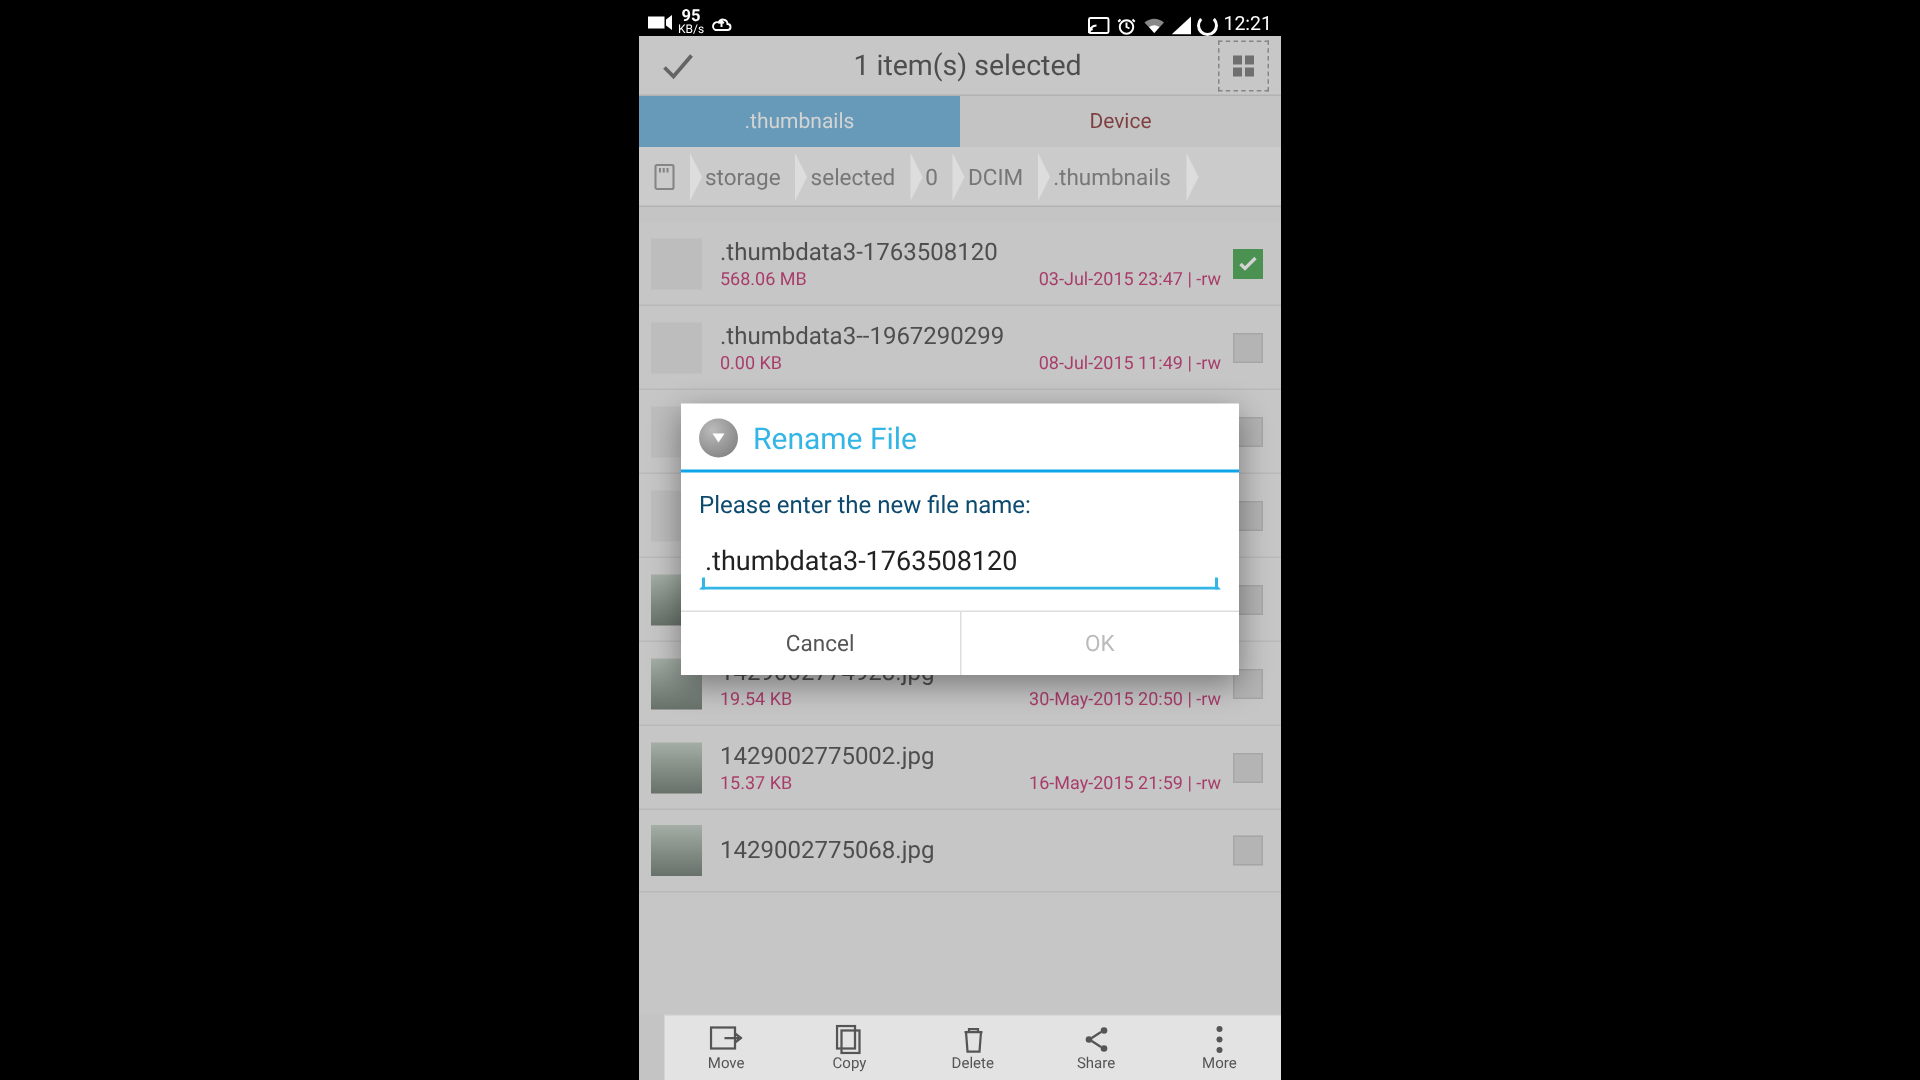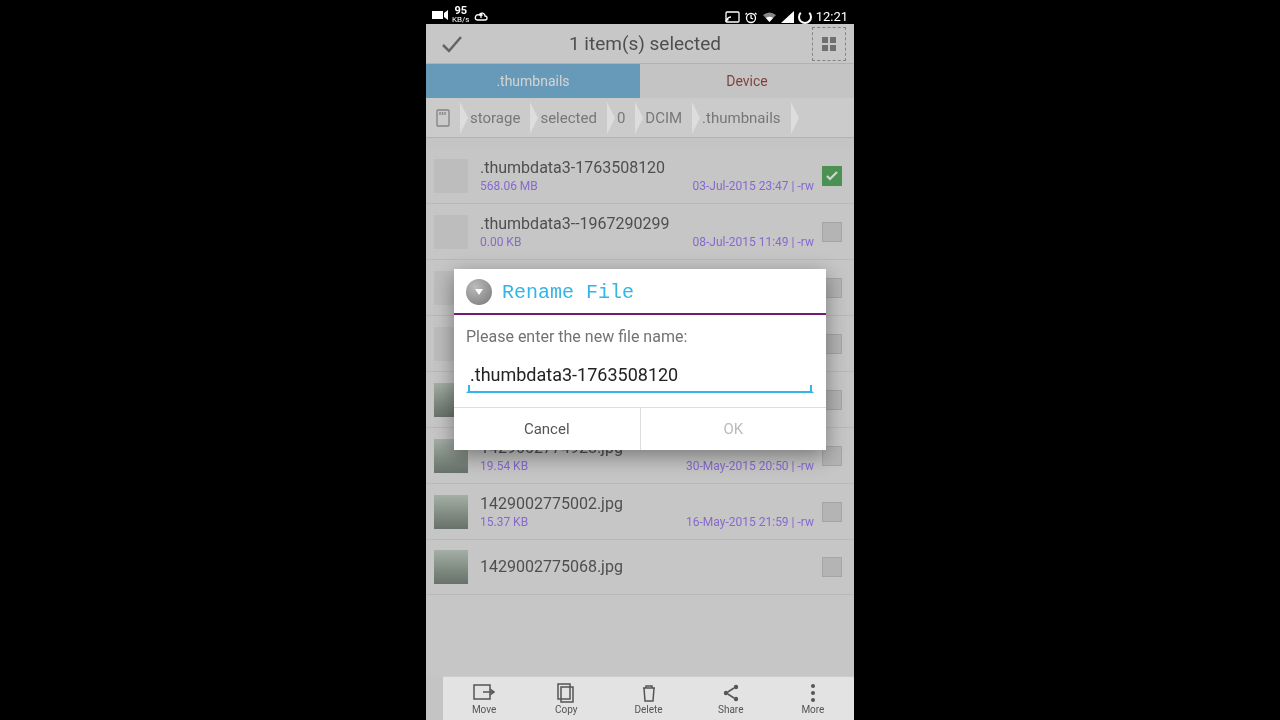--- a/index.html
+++ b/index.html
@@ -29,33 +29,33 @@
   .bc-item { padding: 0 10px; height: 100%; display: flex; align-items: center; position: relative; }
   .bc-item::after, .bc-root::after { content: ""; position: absolute; right: -8px; top: 4px; width: 0; height: 0; border-top: 16px solid transparent; border-bottom: 16px solid transparent; border-left: 8px solid #ddd; z-index: 1; }
   .bc-item span { z-index: 2; }
 
   .filelist { position: absolute; top: 148px; left: 0; right: 0; bottom: 44px; overflow: hidden; background: #ebebeb; }
   .row { display: flex; align-items: center; padding: 10px 12px 10px 8px; border-bottom: 1px solid #d8d8d8; background: #ebebeb; position: relative; }
   .row .thumb { width: 34px; height: 34px; background: #ddd; margin-right: 12px; display: flex; align-items: center; justify-content: center; color: #aaa; font-size: 8px; flex-shrink: 0; }
   .row .thumb.photo { background: linear-gradient(#b7c7ba, #7d8d80 60%, #5b6a5e); }
   .row .info { flex: 1; min-width: 0; }
   .row .name { font-size: 16px; color: #333; white-space: nowrap; overflow: hidden; }
-  .row .meta { display: flex; justify-content: space-between; font-size: 12px; color: #8b5cf6; margin-top: 2px; }
+  .row .meta { display: flex; justify-content: space-between; font-size: 12px; color: #be185d; margin-top: 2px; }
   .row .chk { width: 20px; height: 20px; margin-left: 8px; flex-shrink: 0; }
   .row .chk.off { background: #d0d0d0; border: 1px solid #bbb; }
   .row .chk.on { background: #2e9a3a; color: #fff; display: flex; align-items: center; justify-content: center; }
 
   .scrim { position: absolute; inset: 0; background: rgba(130,130,130,0.35); }
 
   .dialog { position: absolute; left: 454px; top: 269px; width: 372px; background: #fff; box-shadow: 0 6px 20px rgba(0,0,0,.4); }
-  .dlg-head { display: flex; align-items: center; gap: 10px; padding: 10px 12px 8px; border-bottom: 2px solid #701a75; font-family: Liberation Mono, monospace; }
+  .dlg-head { display: flex; align-items: center; gap: 10px; padding: 10px 12px 8px; border-bottom: 2px solid #0ea5e9; }
   .dlg-ico { width: 26px; height: 26px; border-radius: 50%; background: radial-gradient(circle at 35% 30%, #bbb, #777); display: flex; align-items: center; justify-content: center; color: #fff; font-size: 12px; }
   .dlg-title { color: #33b5e5; font-size: 20px; }
   .dlg-body { padding: 12px 12px 14px; }
-  .dlg-msg { font-size: 16px; color: #737373; margin-bottom: 12px; }
+  .dlg-msg { font-size: 16px; color: #0c4a6e; margin-bottom: 12px; }
   .dlg-input-wrap { border: 2px solid transparent; border-bottom: 2px solid #33b5e5; position: relative; }
   .dlg-input-wrap::before, .dlg-input-wrap::after { content:""; position:absolute; bottom:-2px; width:2px; height:8px; background:#33b5e5; }
   .dlg-input-wrap::before { left:0; } .dlg-input-wrap::after { right:0; }
   .dlg-input { width: 100%; border: none; outline: none; font-size: 18px; color: #222; padding: 4px 2px 6px; font-family: inherit; }
   .dlg-actions { display: flex; border-top: 1px solid #ddd; }
   .dlg-btn { flex: 1; text-align: center; padding: 12px 0; font-size: 15px; color: #555; }
   .dlg-btn:first-child { border-right: 1px solid #ddd; }
   .dlg-btn.ok { color: #bbb; }
 
   .bottombar { position: absolute; left: 0; right: 0; bottom: 0; height: 44px; background: #e3e3e3; border-top: 1px solid #ccc; display: flex; margin-left: 17px; }

